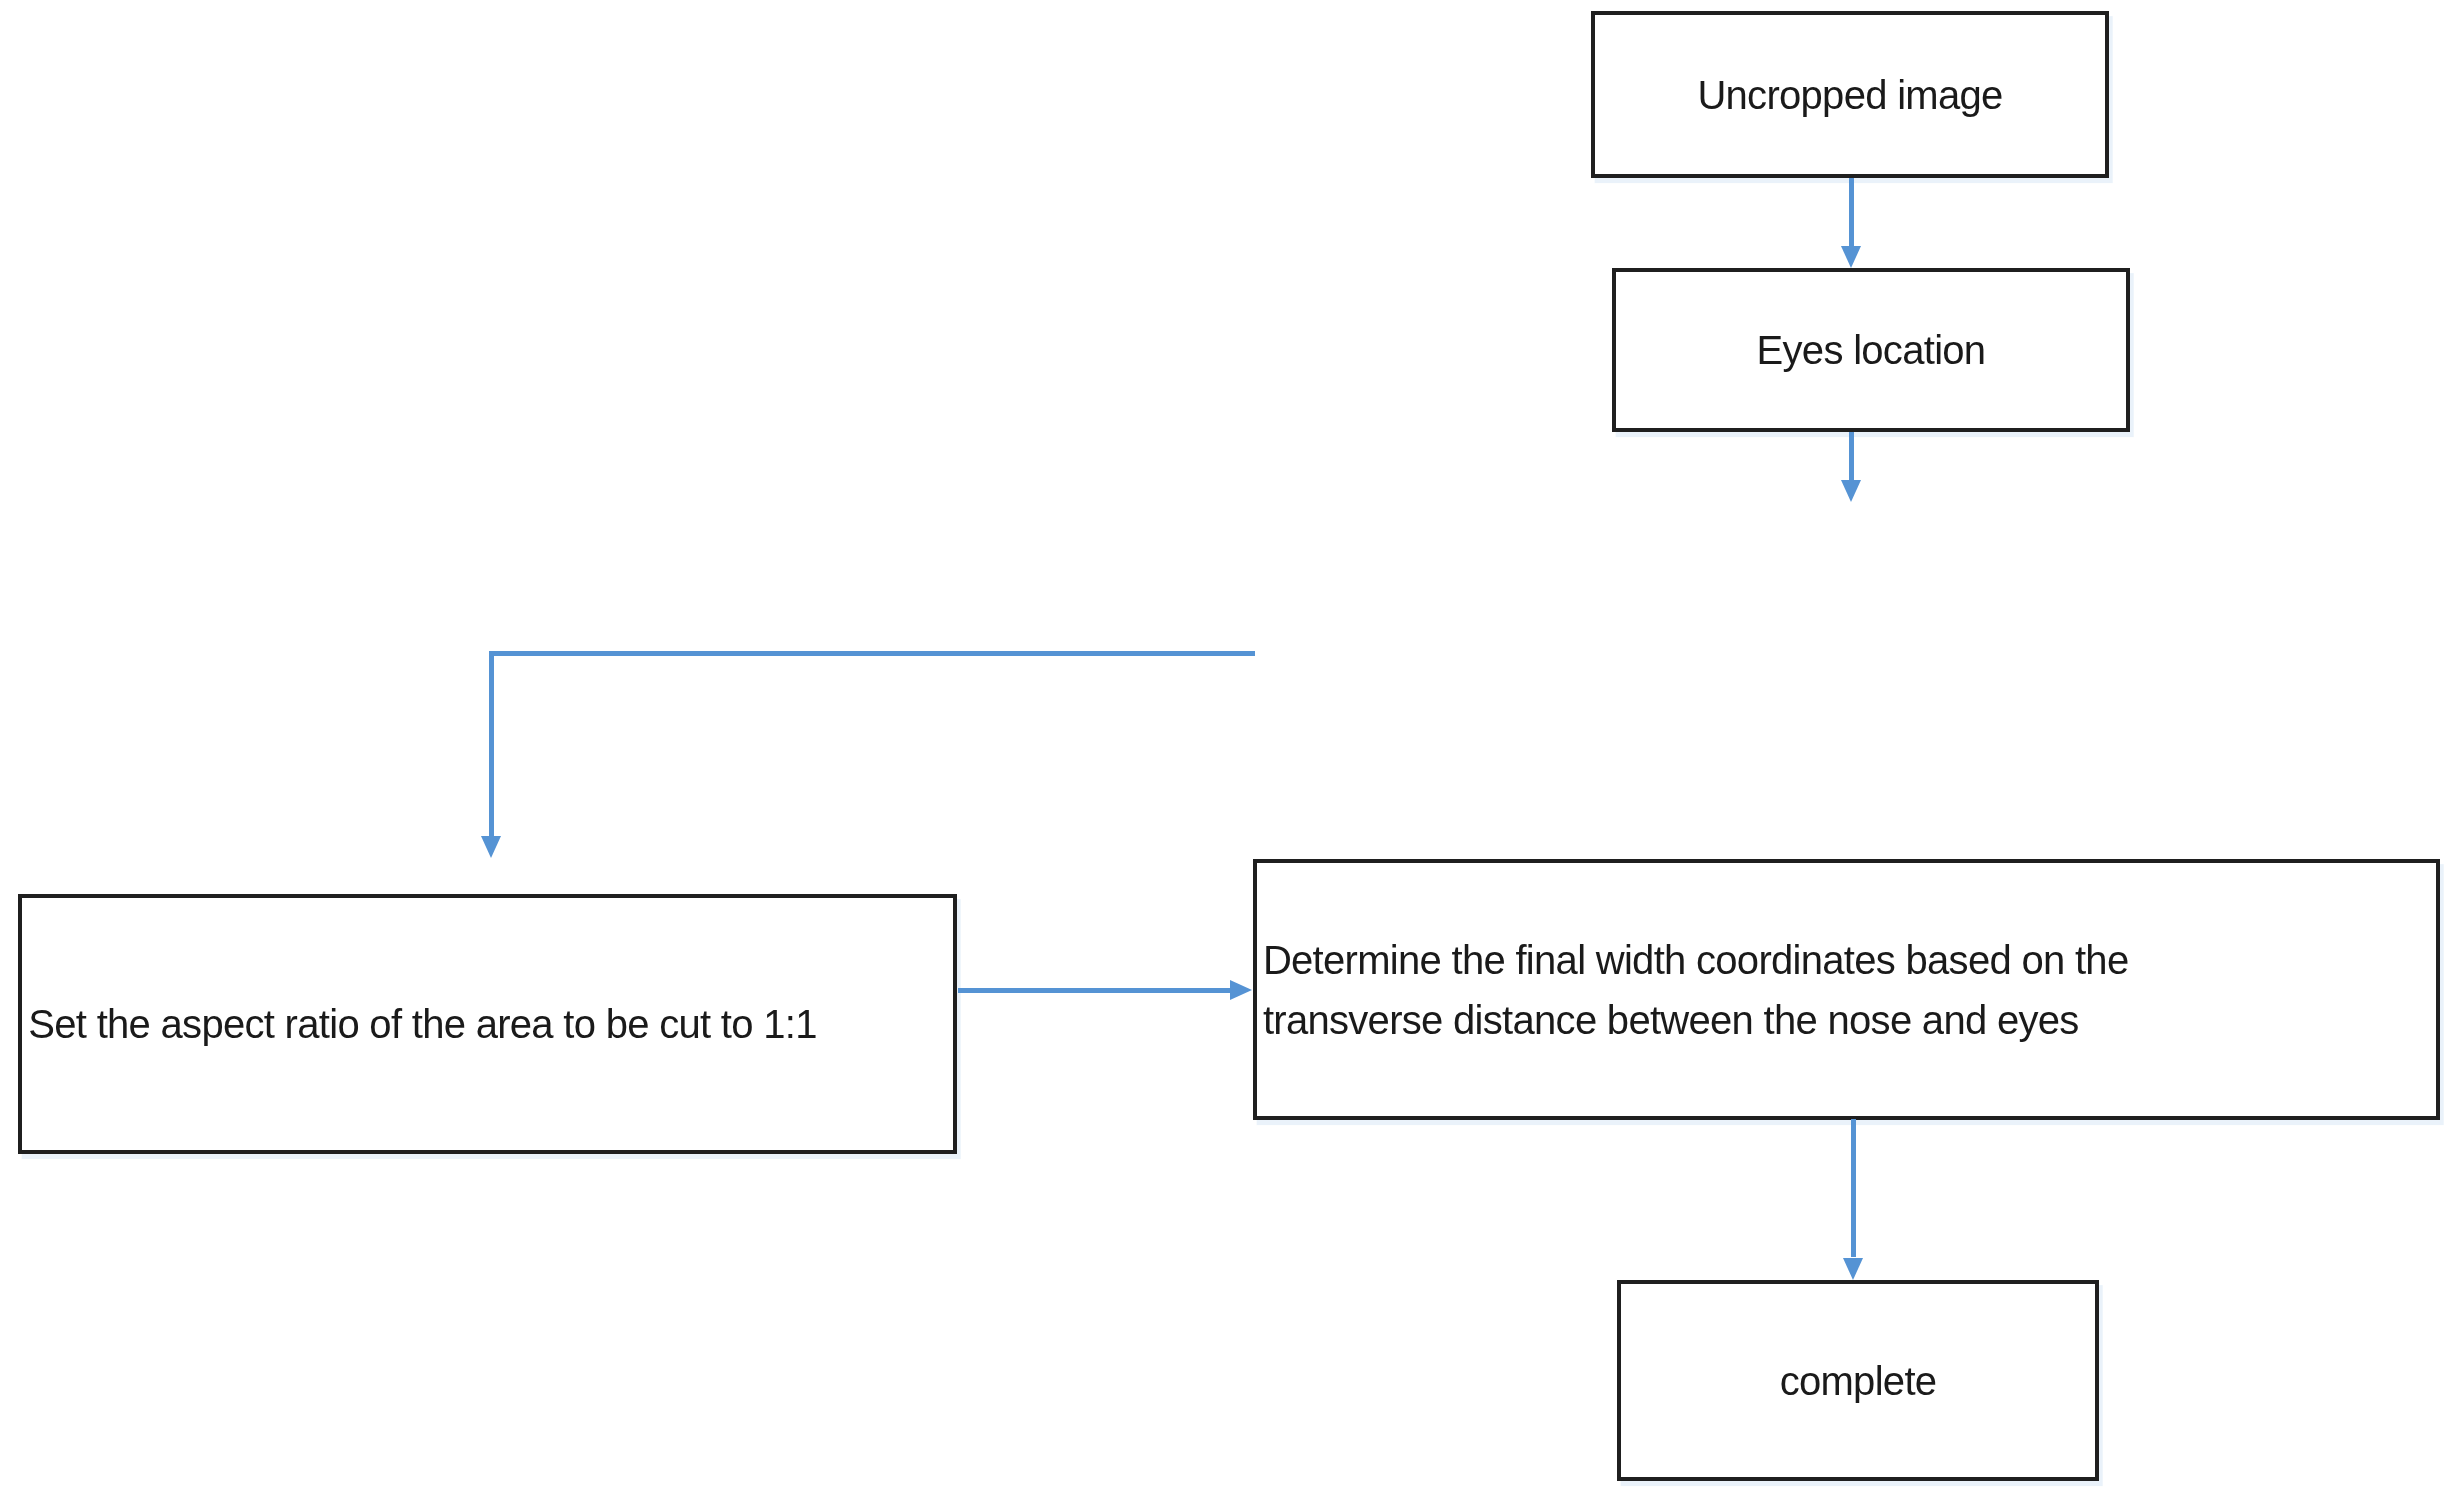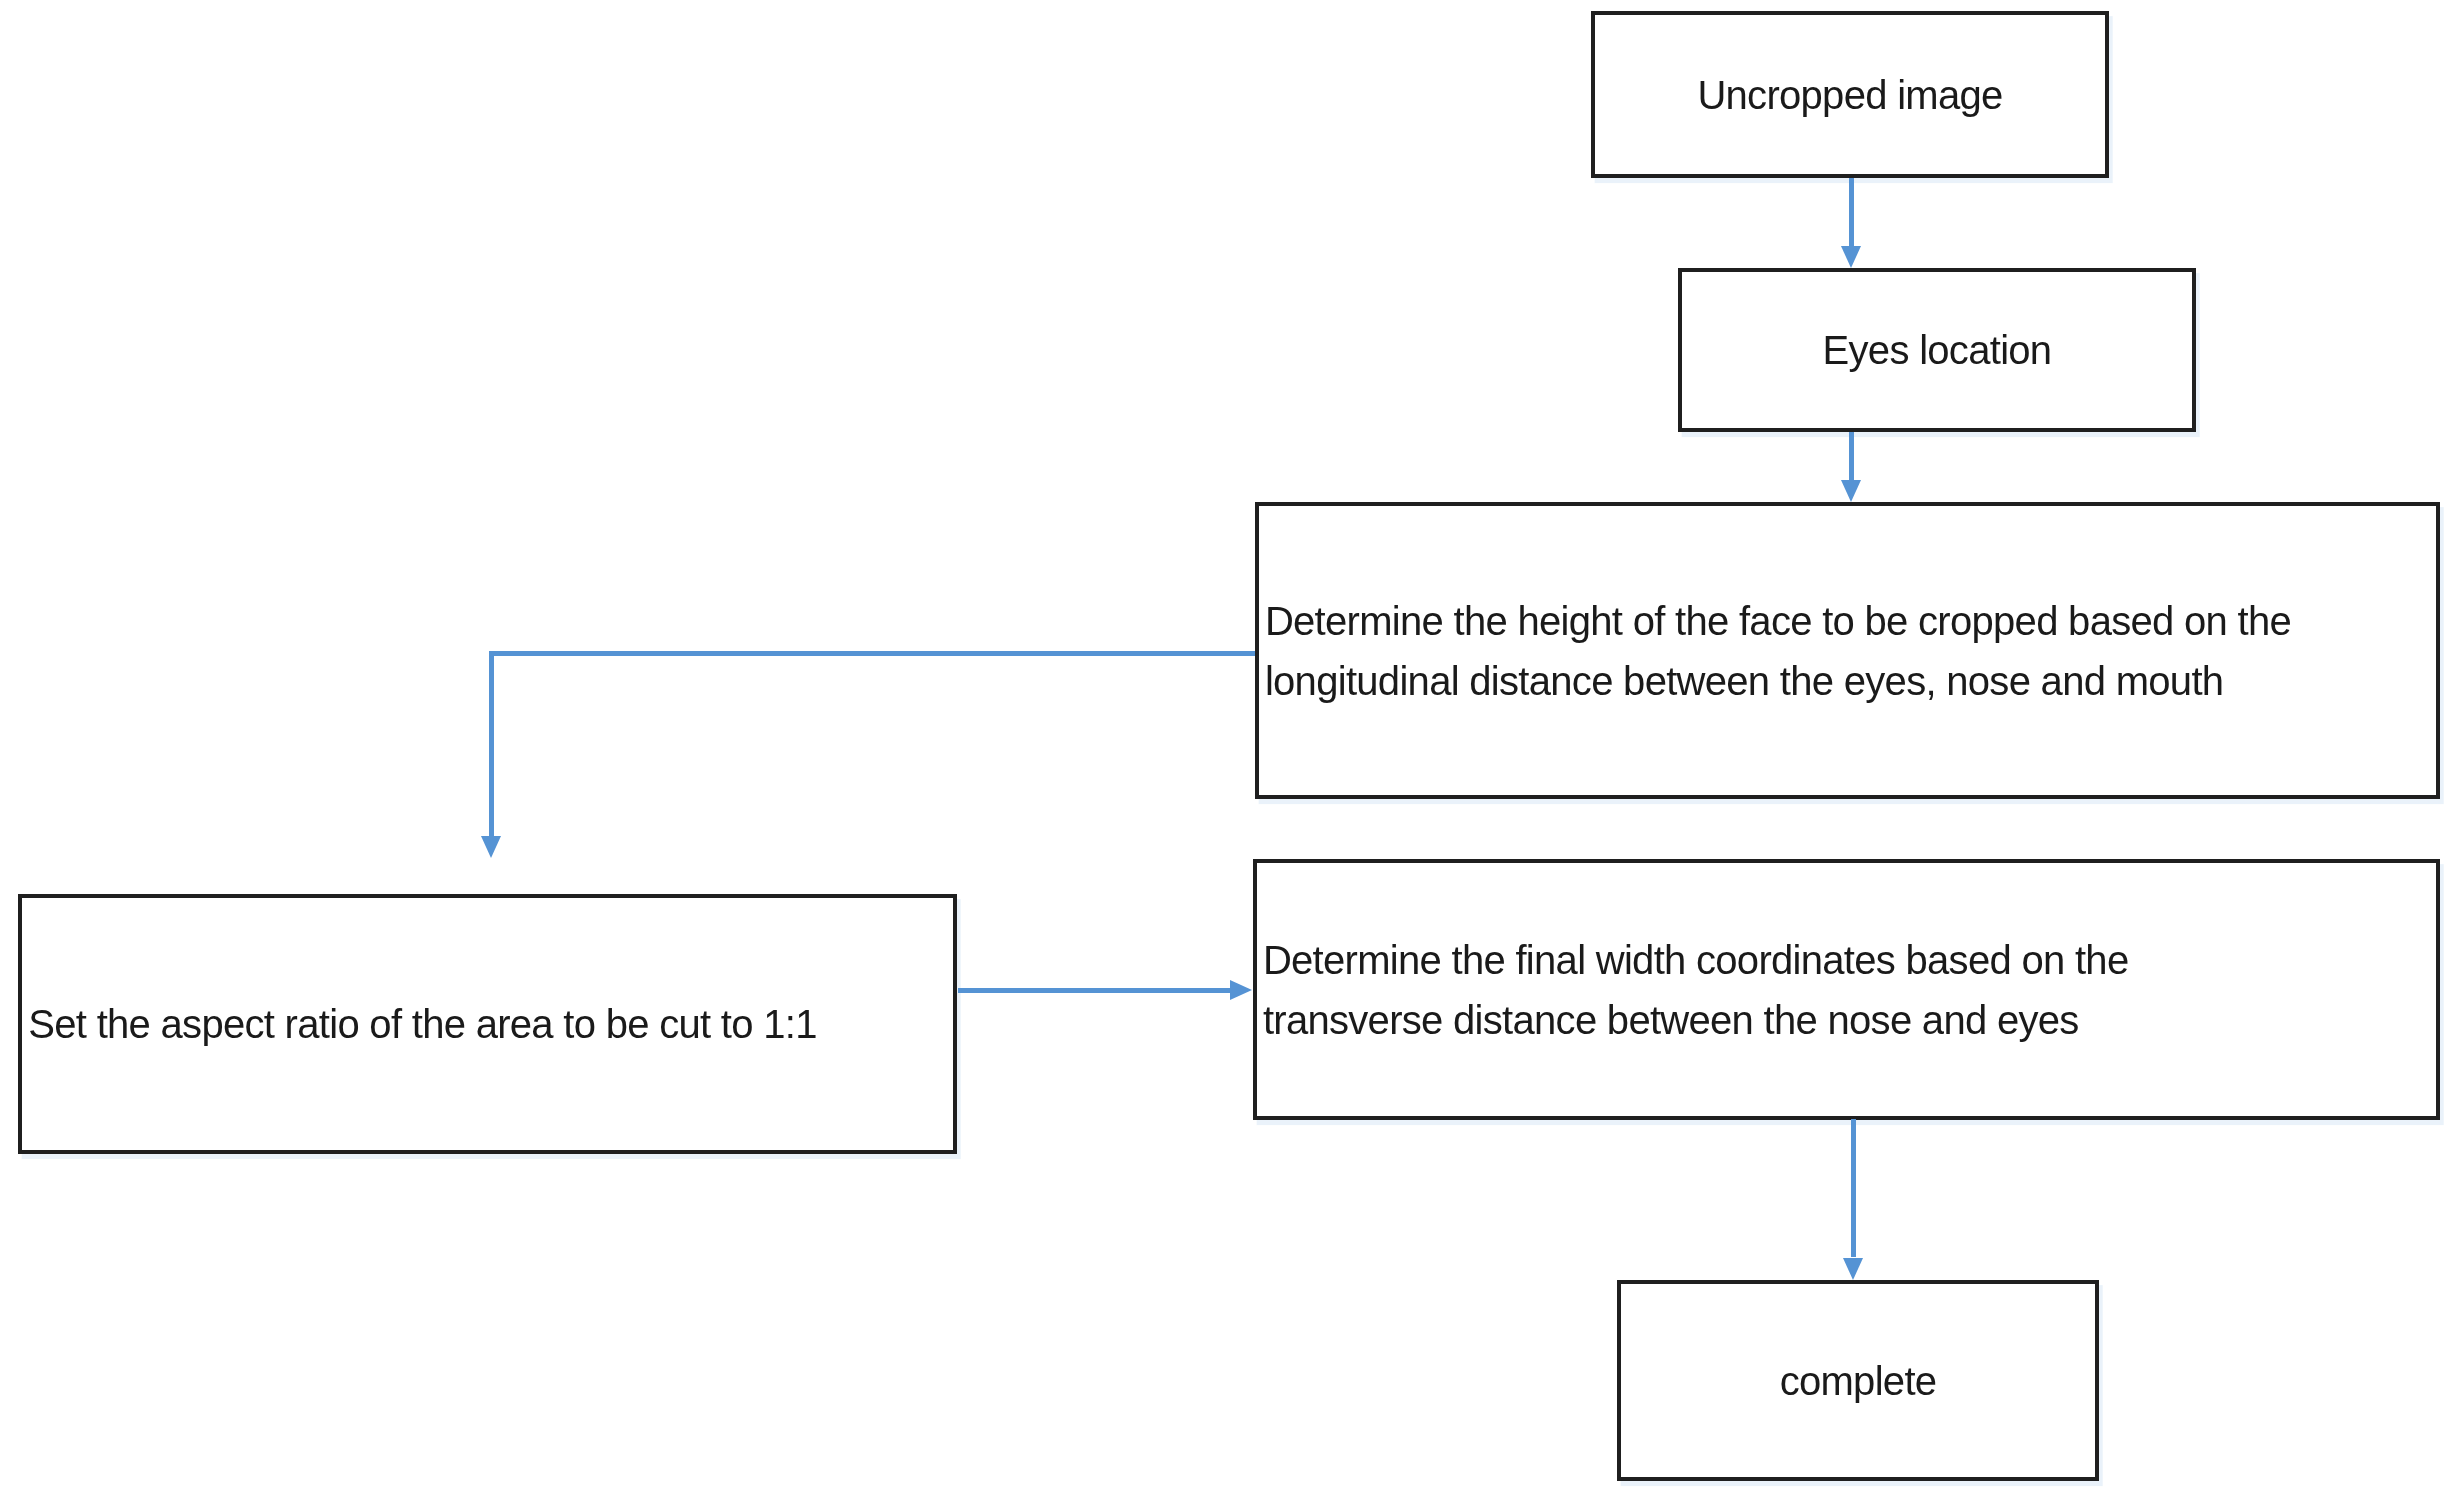--- a/index.html
+++ b/index.html
@@ -23,21 +23,21 @@
   .box.center{align-items:center;text-align:center;}
   .box.leftalign{align-items:flex-start;text-align:left;padding-left:5.9px;}
   .line{
     white-space:nowrap;
     font-size:40px;
     letter-spacing:-0.7px;
     line-height:60px;
   }
   
   #node-uncropped  {left:1591px;top:11px;  width:518px; height:167px;}
-  #node-eyes       {left:1678px;top:268px; width:518px; height:164px;}
+  #node-eyes       {left:1612px;top:268px; width:518px; height:164px;}
   #node-height     {left:1255px;top:502px; width:1185px;height:297px;}
   #node-aspect     {left:18.4px;  top:858px;width:939px;height:260px;margin-top:36px;}
   #node-width      {left:1253px;top:859px;width:1187px;height:261px;}
   #node-complete   {left:1617px;top:1280px;width:482px; height:201px;}
   
   .shaft{position:absolute;background:var(--arrow,#5593d4);}
   .head-down{
     position:absolute;width:0;height:0;
     border-left:10.3px solid transparent;
     border-right:10.3px solid transparent;
@@ -72,24 +72,20 @@
 <div id="stage">
 
   <div class="box center" id="node-uncropped">
     <div class="line">Uncropped image</div>
   </div>
 
   <div class="box center" id="node-eyes">
     <div class="line">Eyes location</div>
   </div>
 
-  <div class="box leftalign" id="node-height">
-    <div class="line">Determine the height of the face to be cropped based on the</div>
-    <div class="line">longitudinal distance between the eyes, nose and mouth</div>
-  </div>
 
   <div class="box leftalign" id="node-aspect">
     <div class="line">Set the aspect ratio of the area to be cut to 1:1</div>
   </div>
 
   <div class="box leftalign" id="node-width">
     <div class="line">Determine the final width coordinates based on the</div>
     <div class="line">transverse distance between the nose and eyes</div>
   </div>
 

